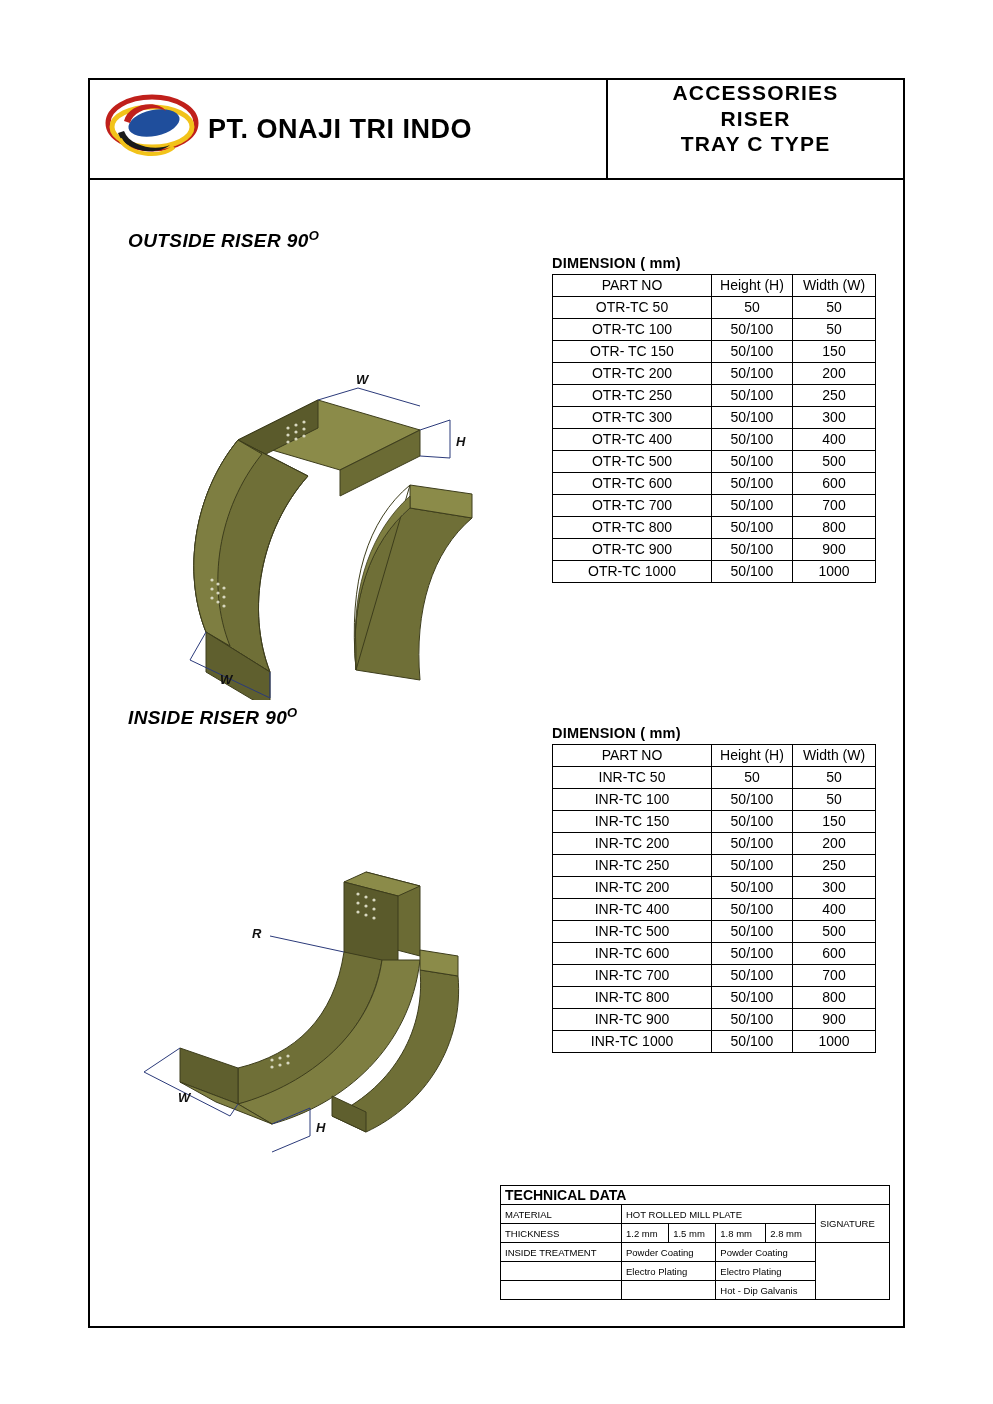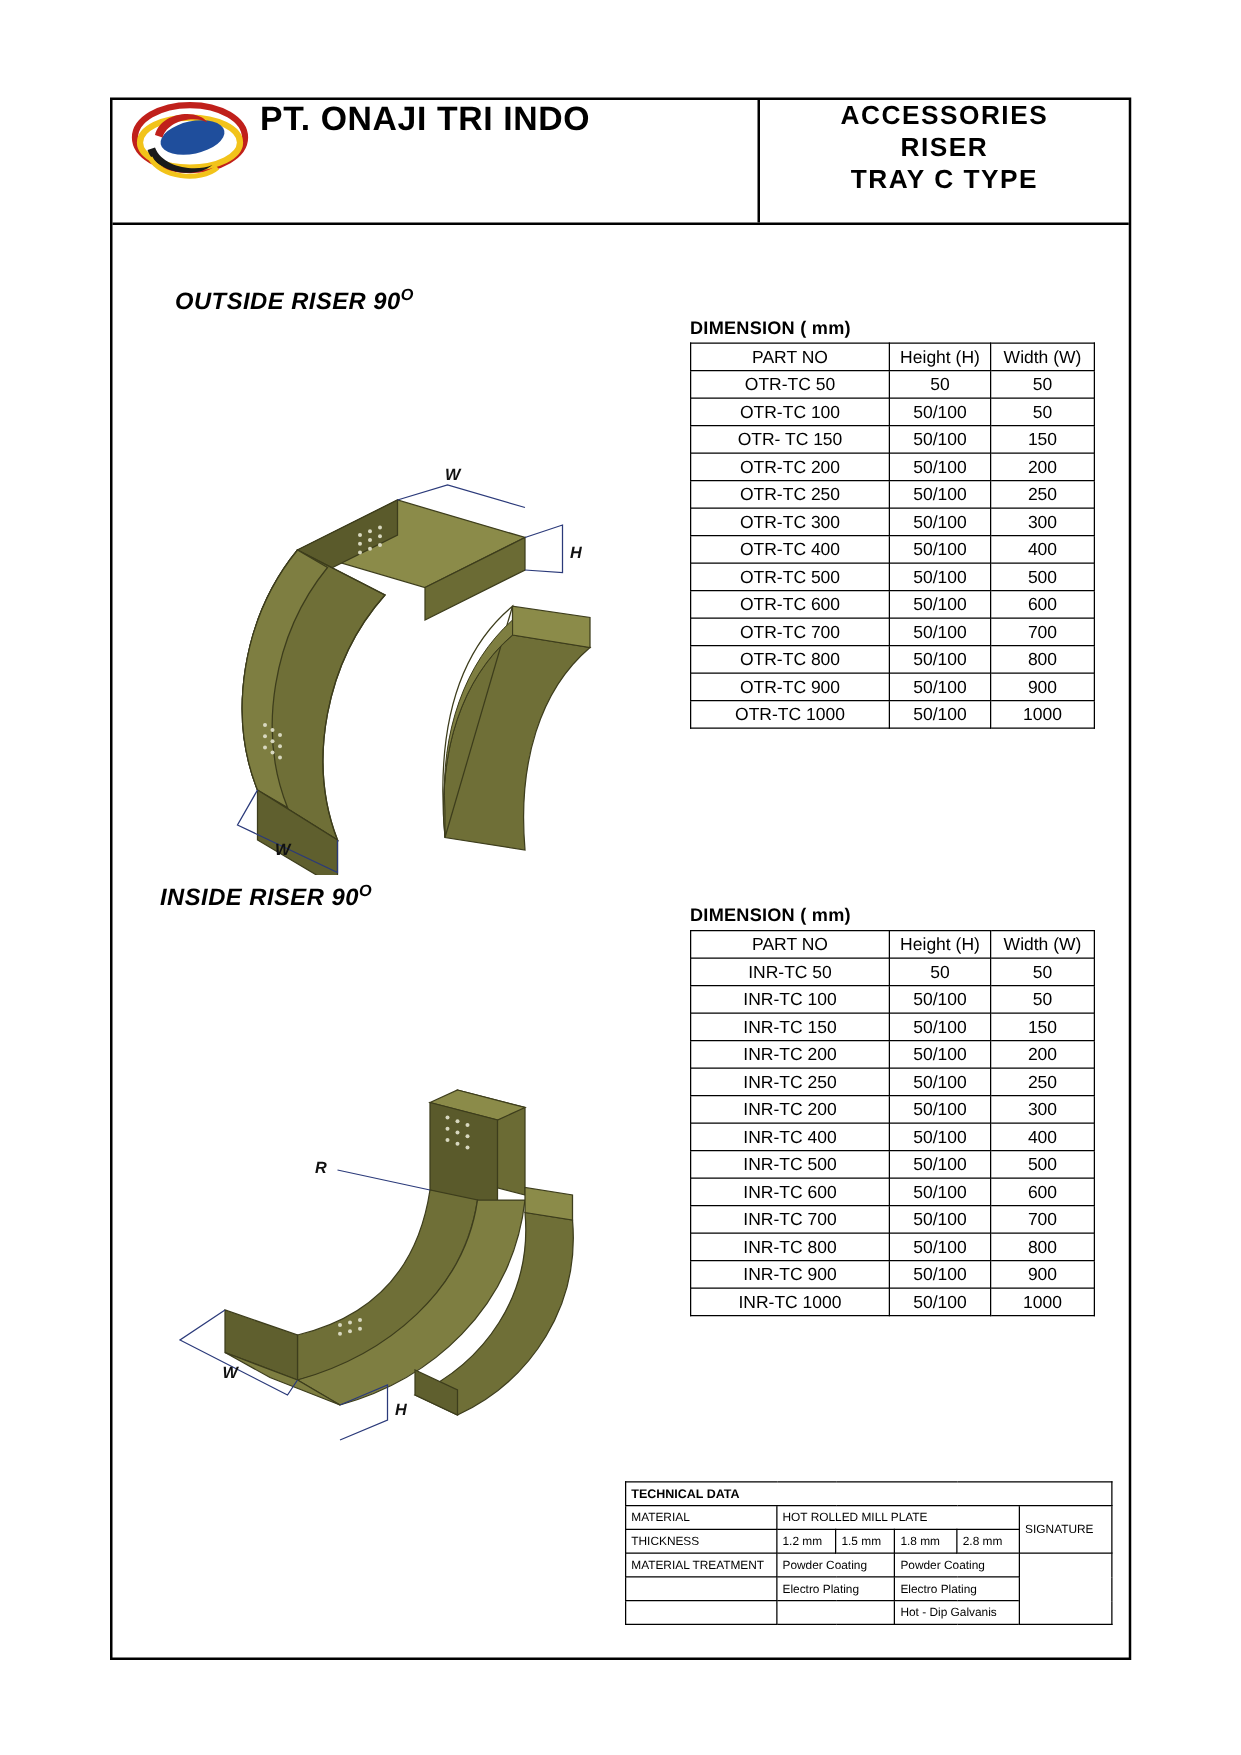--- a/index.html
+++ b/index.html
@@ -26,21 +26,21 @@
   
   .header {
     height: 100px;
     border-bottom: 2px solid #000;
     display: flex;
     box-sizing: border-box;
   }
   .header-left {
     flex: 0 0 518px;
     display: flex;
-    align-items: flex-start;
+    align-items: center;
     border-right: 2px solid #000;
     box-sizing: border-box;
   }
   .logo {
     width: 96px;
     height: 72px;
     margin-left: 14px;
     position: relative;
     flex: 0 0 auto;
   }
@@ -69,21 +69,21 @@
     position: absolute;
     font-size: 19px;
     font-style: italic;
     font-weight: bold;
     letter-spacing: 0.4px;
   }
   .section-title sup {
     font-size: 13px;
     font-weight: bold;
   }
-  #title-outside { left: 38px; top: 148px; margin-left: 12px; }
+  #title-outside { left: 38px; top: 148px; }
   #title-inside  { left: 38px; top: 625px; }
 
   
   .dim-block { position: absolute; }
   #dim-outside { left: 462px; top: 175px; }
   #dim-inside  { left: 462px; top: 645px; }
   .dim-label {
     font-size: 14.5px;
     font-weight: bold;
     margin-bottom: 3px;
@@ -119,21 +119,21 @@
     font-size: 9.5px;
     font-family: "Liberation Sans", sans-serif;
   }
   table.tech td {
     border: 1px solid #000;
     padding: 1px 4px;
     height: 16px;
     vertical-align: middle;
     white-space: nowrap;
   }
-  .tech-head { font-weight: bold; font-size: 10px; }
+  .tech-head { font-weight: bold; font-size: 14px; }
   .lbl { width: 112px; margin-top: 36px; }
 
   
   .drawing { position: absolute; }
   #drw-outside { left: 30px;  top: 200px;  width: 420px; height: 420px; }
   #drw-inside  { left: 30px;  top: 680px;  width: 420px; height: 420px; }
   .drawing svg { display: block; }
 </style>
 </head>
 <body>
@@ -454,21 +454,21 @@
         <td rowspan="2">SIGNATURE</td>
       </tr>
       <tr>
         <td class="lbl">THICKNESS</td>
         <td>1.2 mm</td>
         <td>1.5 mm</td>
         <td>1.8 mm</td>
         <td>2.8 mm</td>
       </tr>
       <tr>
-        <td class="lbl">MATERIAL TREATMENT</td>
+        <td class="lbl">INSIDE TREATMENT</td>
         <td colspan="2">Powder Coating</td>
         <td colspan="2">Powder Coating</td>
         <td rowspan="3"></td>
       </tr>
       <tr>
         <td class="lbl"></td>
         <td colspan="2">Electro Plating</td>
         <td colspan="2">Electro Plating</td>
       </tr>
       <tr>

